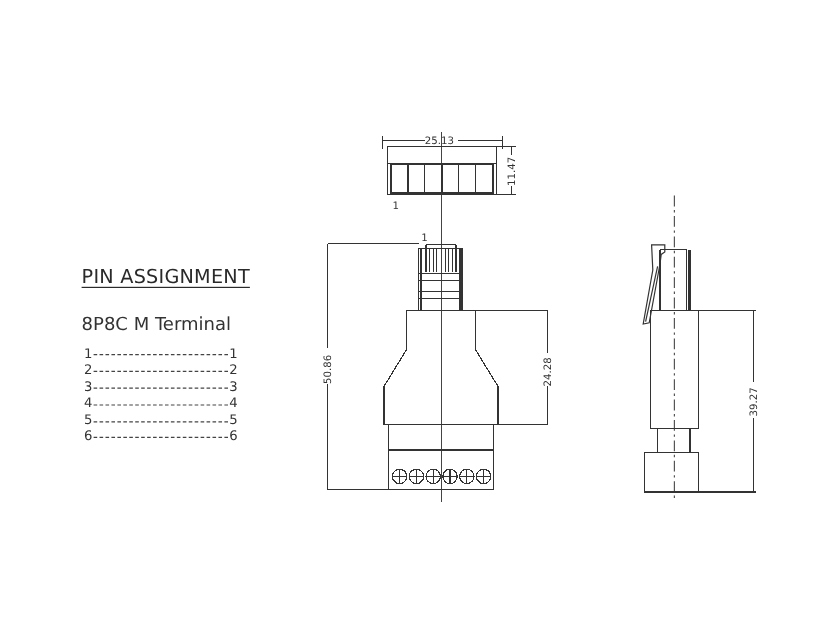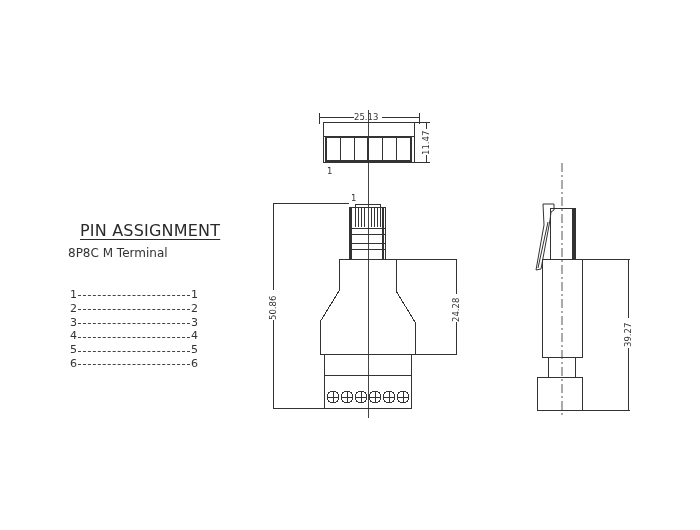--- a/index.html
+++ b/index.html
@@ -1,21 +1,21 @@
 <!DOCTYPE html>
 <html><head>
   <meta charset="utf-8">
   <style>
     html, body { margin: 0; padding: 0; background: #ffffff; }
     body { width: 700px; height: 530px; position: relative; overflow: hidden;
            font-family: "DejaVu Sans", sans-serif; color: #2a2a2a; }
     .abs { position: absolute; }
     .title { left: 68px; top: 221px; font-size: 16px; letter-spacing: 0.2px;
-             text-decoration: underline; text-underline-offset: 3px; color: #2a2a2a; white-space: nowrap; margin-left: 12px; }
-    .subtitle { left: 68px; top: 246px; font-size: 12px; color: #333; white-space: nowrap; text-align: right; }
+             text-decoration: underline; text-underline-offset: 3px; color: #2a2a2a; white-space: nowrap; }
+    .subtitle { left: 68px; top: 261px; font-size: 15px; color: #333; white-space: nowrap; text-align: right; }
     .pins { left: 70px; top: 288px; font-size: 11px; line-height: 13.8px; color: #333;
             font-family: "DejaVu Sans", sans-serif; }
     .pin-row { display: flex; align-items: center; width: 128px; }
     .pin-row .dash { flex: 1; border-top: 1px dashed #444; margin: 0 1px; height: 0; transform: translateY(1px); }
     svg { position: absolute; left: 0; top: 0; }
     svg text { font-family: "DejaVu Sans", sans-serif; fill: #333; }
   </style>
 </head>
 <body>
 

